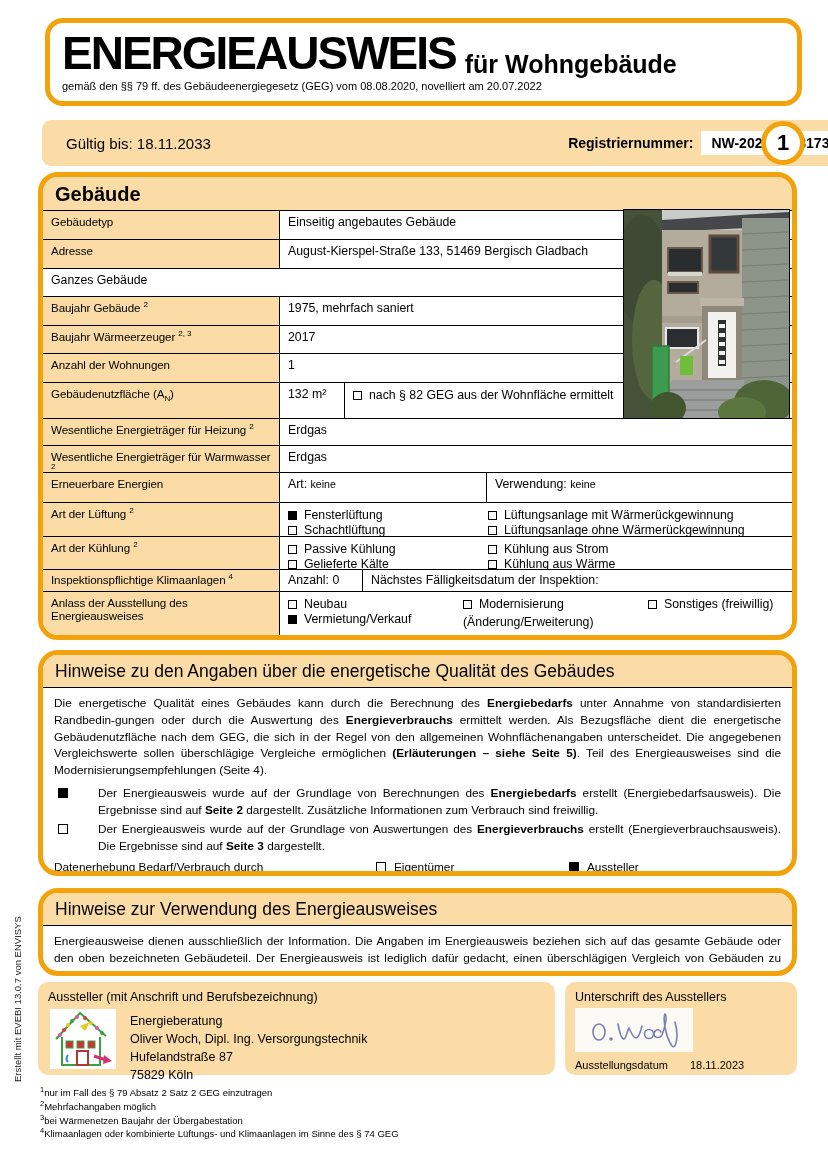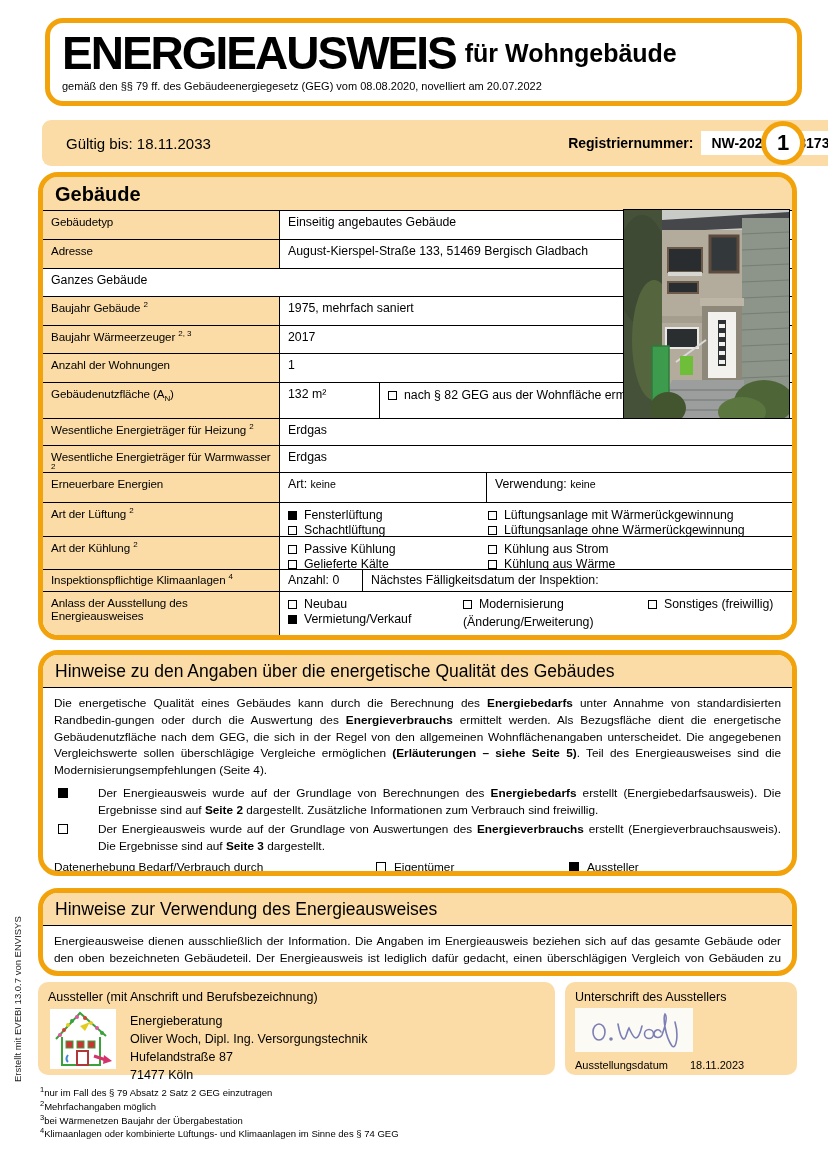--- a/index.html
+++ b/index.html
@@ -8,21 +8,21 @@
     --ink:#000;
   }
   *{margin:0;padding:0;box-sizing:border-box}
   html,body{background:#fff}
   body{font-family:"Liberation Sans", sans-serif;color:#000;}
   .page{position:relative;width:828px;height:1171px;background:#fff;overflow:hidden}
 
   
   .header-box{position:absolute;left:45px;top:18px;width:757px;height:88px;
     border:5px solid var(--orange);border-radius:18px;background:#fff;padding:4px 0 0 12px}
-  .title-row{display:flex;align-items:center}
+  .title-row{display:flex;align-items:flex-end}
   .big-title{font-size:46px;font-weight:bold;letter-spacing:-2px;line-height:52px}
   .sub-title{font-size:25px;font-weight:bold;margin-left:9px}
   .law-line{font-size:11px;margin-top:1px}
 
   
   .valid-bar{position:absolute;left:42px;top:120px;width:828px;height:46px;background:var(--peach);
     border-radius:9px;display:flex;align-items:center}
   .valid-until{font-size:15px;margin-left:24px}
   .reg-group{margin-left:auto;display:flex;align-items:center;margin-right:15px}
   .reg-label{font-size:14px;font-weight:bold}
@@ -137,21 +137,21 @@
       <div class="val">2017</div>
       <div class="pspace"></div>
     </div>
     <div class="row" style="height:29px">
       <div class="lbl">Anzahl der Wohnungen</div>
       <div class="val">1</div>
       <div class="pspace"></div>
     </div>
     <div class="row" style="height:36px">
       <div class="lbl"><span>Gebäudenutzfläche (A</span><sub style="font-size:8px">N</sub><span>)</span></div>
-      <div class="val vfix" style="width:100px">132 m²</div>
+      <div class="val vfix" style="width:65px">132 m²</div>
       <div class="val">
         <span class="optline">
             <span class="cb"></span>
             <span>nach § 82 GEG aus der Wohnfläche ermittelt</span>
           </span>
       </div>
       <div class="pspace"></div>
     </div>
     <div class="row" style="height:27px">
       <div class="lbl"><span>Wesentliche Energieträger für Heizung</span> <sup>2</sup></div>
@@ -365,21 +365,21 @@
         <rect x="27" y="42" width="11" height="14" fill="none" stroke="#B03838" stroke-width="2"></rect>
         <path d="M18,46 q-3,4 0,7" fill="none" stroke="#4488CC" stroke-width="2"></path>
         <path d="M44,47 L56,51" stroke="#D6336C" stroke-width="3"></path>
         <polygon points="54,46 62,52 53,55" fill="#D6336C"></polygon>
       </svg>
     </div>
     <div class="iss-lines">
       <div>Energieberatung</div>
       <div>Oliver Woch, Dipl. Ing. Versorgungstechnik</div>
       <div>Hufelandstraße 87</div>
-      <div>71477 Köln</div>
+      <div>75829 Köln</div>
     </div>
   </div>
 
   <div class="iss-right">
     <div class="iss-title">Unterschrift des Ausstellers</div>
     <div class="sig-box">
       <svg width="118" height="44" viewBox="0 0 118 44" xmlns="http://www.w3.org/2000/svg">
         <g fill="none" stroke="#7B7FB5" stroke-width="1.6" stroke-linecap="round">
           <ellipse cx="24" cy="24" rx="6" ry="8"></ellipse>
           <circle cx="36" cy="31" r="1" fill="#7B7FB5"></circle>

